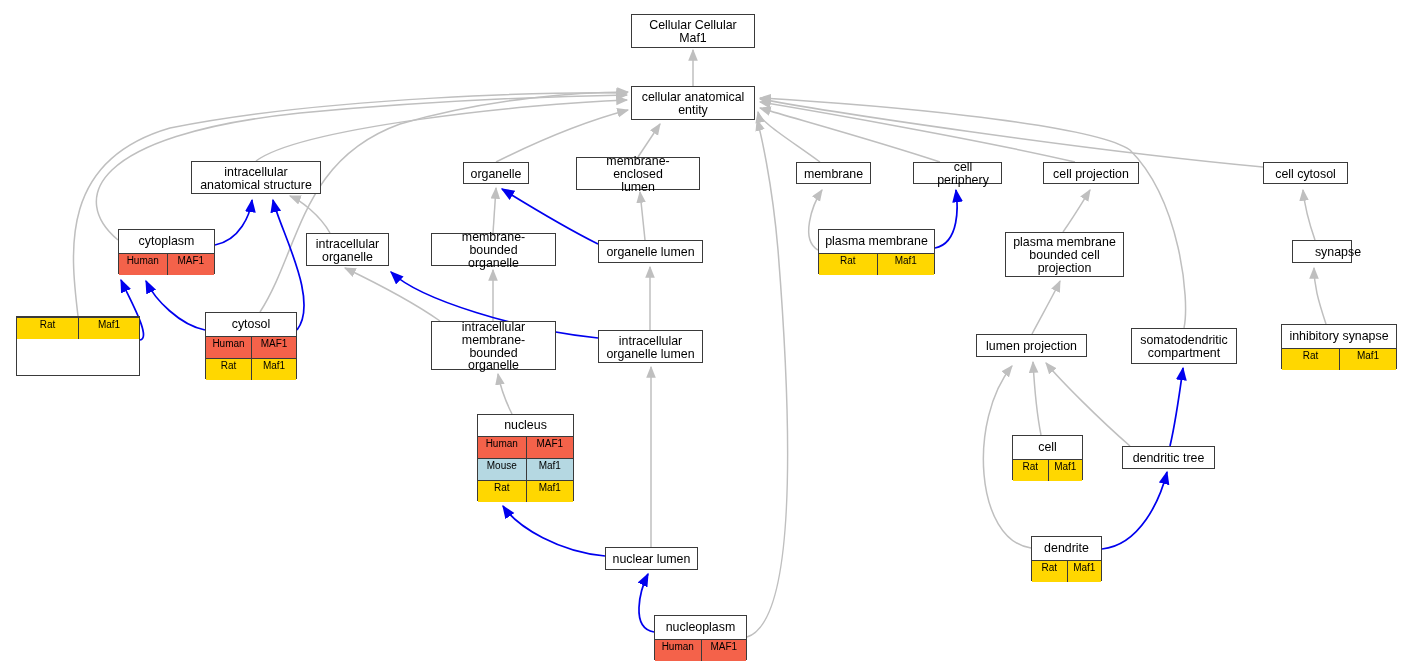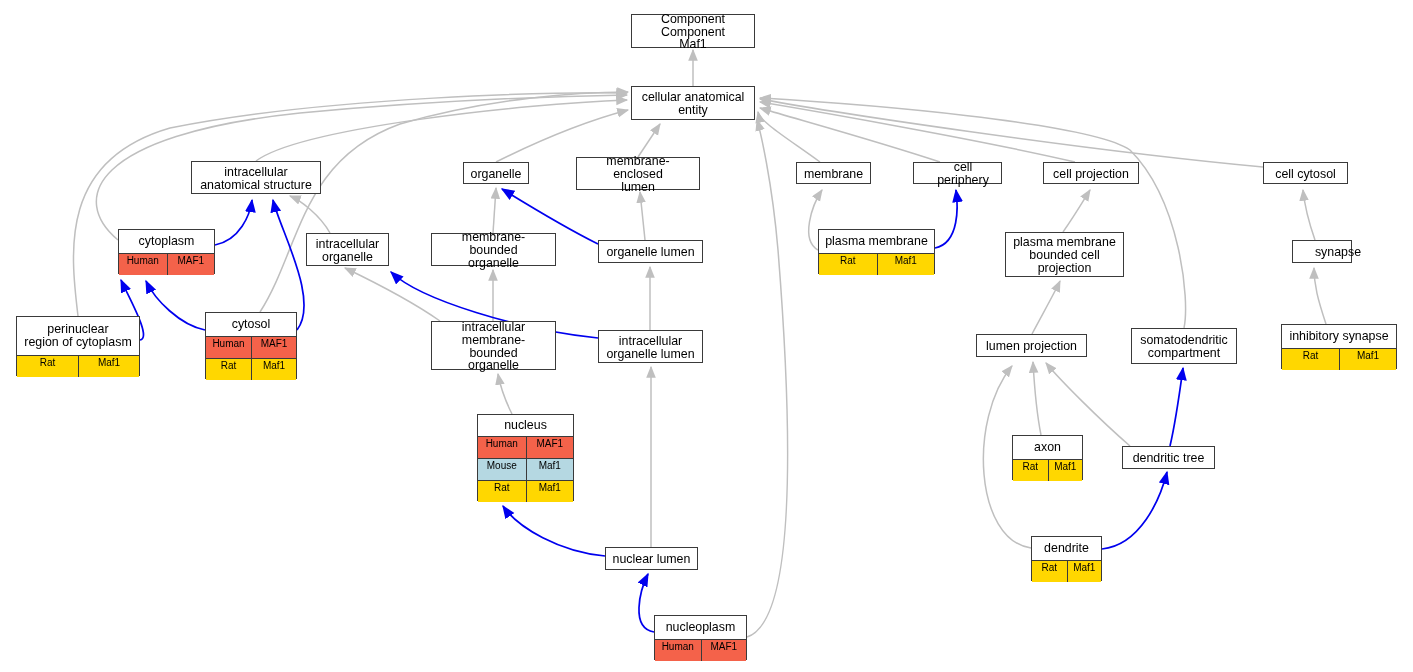--- a/index.html
+++ b/index.html
@@ -74,21 +74,21 @@
         <path d="M598,244 C560,225 520,200 502,189" fill="none" stroke="#0000ee" stroke-width="1.7" marker-end="url(#ah-blue)"></path>
         <path d="M935,248 C960,243 958,205 956,190" fill="none" stroke="#0000ee" stroke-width="1.7" marker-end="url(#ah-blue)"></path>
         <path d="M605,556 C560,552 518,528 503,506" fill="none" stroke="#0000ee" stroke-width="1.7" marker-end="url(#ah-blue)"></path>
         <path d="M654,632 C630,628 640,590 648,574" fill="none" stroke="#0000ee" stroke-width="1.7" marker-end="url(#ah-blue)"></path>
         <path d="M1102,549 C1140,545 1160,500 1167,472" fill="none" stroke="#0000ee" stroke-width="1.7" marker-end="url(#ah-blue)"></path>
         <path d="M1170,446 C1176,420 1180,390 1183,368" fill="none" stroke="#0000ee" stroke-width="1.7" marker-end="url(#ah-blue)"></path>
       </g>
   </svg>
   <div id="node-layer">
       <div class="node" style="left: 631px; top: 14px; width: 124px; height: 34px;">
-        <div class="title" style="height: 34px;">Component Component
+        <div class="title" style="height: 34px;">Cellular Cellular
 Maf1</div>
       </div>
       <div class="node" style="left: 631px; top: 86px; width: 124px; height: 34px;">
         <div class="title" style="height: 34px;">cellular anatomical
 entity</div>
       </div>
       <div class="node" style="left: 191px; top: 161px; width: 130px; height: 33px;">
         <div class="title" style="height: 33px;">intracellular
 anatomical structure</div>
       </div>
@@ -138,22 +138,20 @@
       </div>
       <div class="node" style="left: 1005px; top: 232px; width: 119px; height: 45px;">
         <div class="title" style="height: 45px;">plasma membrane
 bounded cell
 projection</div>
       </div>
       <div class="node" style="left: 1292px; top: 240px; width: 60px; height: 23px; padding-left: 32px;">
         <div class="title" style="height: 23px;">synapse</div>
       </div>
       <div class="node" style="left: 16px; top: 316px; width: 124px; height: 60px;">
-        <div class="title" style="height: 38px;">perinuclear
-region of cytoplasm</div>
         <div class="evrow ev-rat" style="height: 22px;">
           <div class="sp">Rat</div>
           <div class="gn">Maf1</div>
         </div>
       </div>
       <div class="node" style="left: 205px; top: 312px; width: 92px; height: 67px;">
         <div class="title" style="height: 23px;">cytosol</div>
         <div class="evrow ev-human" style="height: 22px;">
           <div class="sp">Human</div>
           <div class="gn">MAF1</div>
@@ -195,21 +193,21 @@
         <div class="evrow ev-mouse" style="height: 22px;">
           <div class="sp">Mouse</div>
           <div class="gn">Maf1</div>
         </div>
         <div class="evrow ev-rat" style="height: 22px;">
           <div class="sp">Rat</div>
           <div class="gn">Maf1</div>
         </div>
       </div>
       <div class="node" style="left: 1012px; top: 435px; width: 71px; height: 45px;">
-        <div class="title" style="height: 23px;">axon</div>
+        <div class="title" style="height: 23px;">cell</div>
         <div class="evrow ev-rat" style="height: 22px;">
           <div class="sp">Rat</div>
           <div class="gn">Maf1</div>
         </div>
       </div>
       <div class="node" style="left: 1122px; top: 446px; width: 93px; height: 23px;">
         <div class="title" style="height: 23px;">dendritic tree</div>
       </div>
       <div class="node" style="left: 1031px; top: 536px; width: 71px; height: 45px;">
         <div class="title" style="height: 23px;">dendrite</div>

